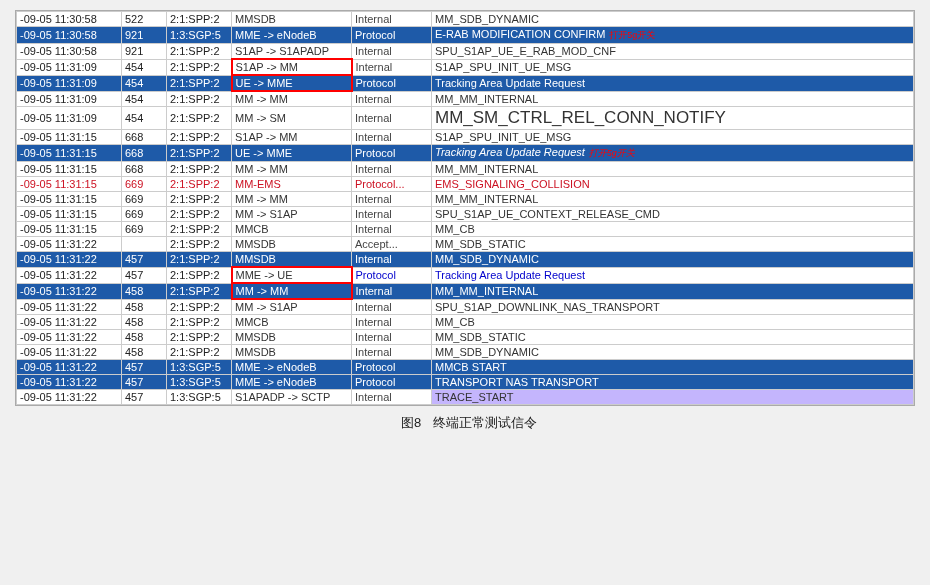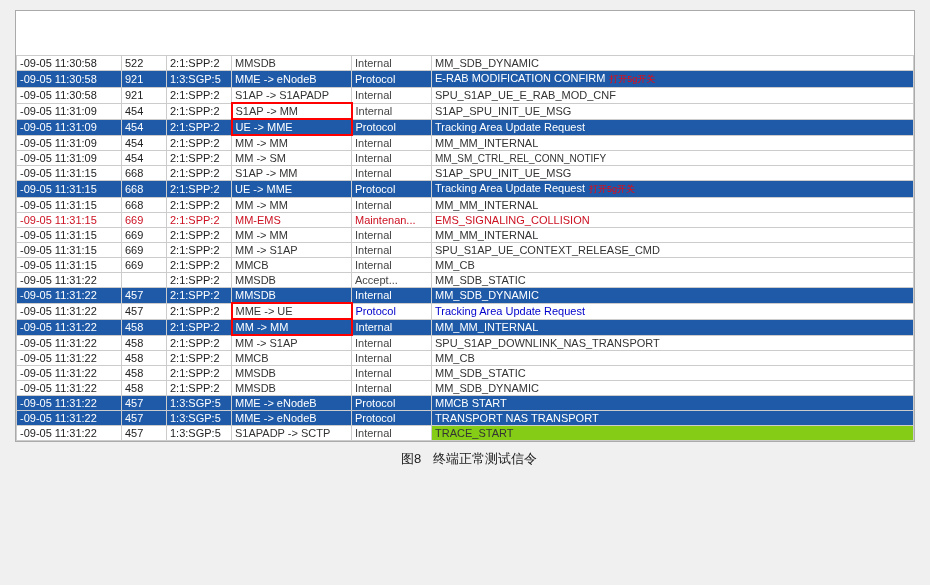--- a/index.html
+++ b/index.html
@@ -16,21 +16,20 @@
     }
     .table-container {
       width: 100%;
       border: 1px solid #aaa;
       background: white;
     }
     table {
       width: 100%;
       border-collapse: collapse;
       table-layout: fixed;
-      margin-top: 44px;
     }
     col.c1 { width: 105px; }
     col.c2 { width: 45px; }
     col.c3 { width: 65px; }
     col.c4 { width: 120px; }
     col.c5 { width: 80px; }
     col.c6 { width: auto; }
     td {
       border: 1px solid #ccc;
       padding: 1px 3px;
@@ -111,52 +110,52 @@
     <td style="background-color:white;color:#333;padding:1px 3px;font-size:11px;">MM -&gt; MM</td>
     <td style="background-color:white;color:#444;padding:1px 3px;font-size:11px;">Internal</td>
     <td style="background-color:white;color:#333;padding:1px 3px;font-size:11px;">MM_MM_INTERNAL</td>
   </tr>
         <tr>
     <td style="background-color:white;padding:1px 3px;font-size:11px;">-09-05 11:31:09</td>
     <td style="background-color:white;padding:1px 3px;font-size:11px;">454</td>
     <td style="background-color:white;padding:1px 3px;font-size:11px;">2:1:SPP:2</td>
     <td style="background-color:white;color:#333;padding:1px 3px;font-size:11px;">MM -&gt; SM</td>
     <td style="background-color:white;color:#444;padding:1px 3px;font-size:11px;">Internal</td>
-    <td style="background-color:white;color:#333;padding:1px 3px;font-size:10px;">MM_SM_CTRL_REL_CONN_NOTIFY</td>
+    <td style="background-color:white;color:#333;padding:1px 3px;font-size:17px;">MM_SM_CTRL_REL_CONN_NOTIFY</td>
   </tr>
         <tr>
     <td style="background-color:white;padding:1px 3px;font-size:11px;">-09-05 11:31:15</td>
     <td style="background-color:white;padding:1px 3px;font-size:11px;">668</td>
     <td style="background-color:white;padding:1px 3px;font-size:11px;">2:1:SPP:2</td>
     <td style="background-color:white;color:#333;padding:1px 3px;font-size:11px;">S1AP -&gt; MM</td>
     <td style="background-color:white;color:#444;padding:1px 3px;font-size:11px;">Internal</td>
     <td style="background-color:white;color:#333;padding:1px 3px;font-size:11px;">S1AP_SPU_INIT_UE_MSG</td>
   </tr>
         <tr>
     <td style="background-color:#1e5aa8;color:white;padding:1px 3px;font-size:11px;">-09-05 11:31:15</td>
     <td style="background-color:#1e5aa8;color:white;padding:1px 3px;font-size:11px;">668</td>
     <td style="background-color:#1e5aa8;color:white;padding:1px 3px;font-size:11px;">2:1:SPP:2</td>
     <td style="background-color:#1e5aa8;color:white;padding:1px 3px;font-size:11px;">UE -&gt; MME</td>
     <td style="background-color:#1e5aa8;color:white;padding:1px 3px;font-size:11px;">Protocol</td>
-    <td style="background-color:#1e5aa8;color:white;padding:1px 3px;font-size:11px;">Tracking Area Update Request<span style="color:red;font-size:9px;margin-left:4px;">打开5g开关</span></td>
+    <td style="background-color:#1e5aa8;color:white;padding:1px 3px;font-size:11px;font-style:italic;">Tracking Area Update Request<span style="color:red;font-size:9px;margin-left:4px;">打开5g开关</span></td>
   </tr>
         <tr>
     <td style="background-color:white;padding:1px 3px;font-size:11px;">-09-05 11:31:15</td>
     <td style="background-color:white;padding:1px 3px;font-size:11px;">668</td>
     <td style="background-color:white;padding:1px 3px;font-size:11px;">2:1:SPP:2</td>
     <td style="background-color:white;color:#333;padding:1px 3px;font-size:11px;">MM -&gt; MM</td>
     <td style="background-color:white;color:#444;padding:1px 3px;font-size:11px;">Internal</td>
     <td style="background-color:white;color:#333;padding:1px 3px;font-size:11px;">MM_MM_INTERNAL</td>
   </tr>
         <tr>
     <td style="background-color:white;color:#cc1122;padding:1px 3px;font-size:11px;">-09-05 11:31:15</td>
     <td style="background-color:white;color:#cc1122;padding:1px 3px;font-size:11px;">669</td>
     <td style="background-color:white;color:#cc1122;padding:1px 3px;font-size:11px;">2:1:SPP:2</td>
     <td style="background-color:white;color:#cc1122;padding:1px 3px;font-size:11px;">MM-EMS</td>
-    <td style="background-color:white;color:#cc1122;padding:1px 3px;font-size:11px;">Maintenan...</td>
+    <td style="background-color:white;color:#cc1122;padding:1px 3px;font-size:11px;">Protocol...</td>
     <td style="background-color:white;color:#cc1122;padding:1px 3px;font-size:11px;">EMS_SIGNALING_COLLISION</td>
   </tr>
         <tr>
     <td style="background-color:white;padding:1px 3px;font-size:11px;">-09-05 11:31:15</td>
     <td style="background-color:white;padding:1px 3px;font-size:11px;">669</td>
     <td style="background-color:white;padding:1px 3px;font-size:11px;">2:1:SPP:2</td>
     <td style="background-color:white;color:#333;padding:1px 3px;font-size:11px;">MM -&gt; MM</td>
     <td style="background-color:white;color:#444;padding:1px 3px;font-size:11px;">Internal</td>
     <td style="background-color:white;color:#333;padding:1px 3px;font-size:11px;">MM_MM_INTERNAL</td>
   </tr>
@@ -255,21 +254,21 @@
     <td style="background-color:#1e5aa8;color:white;padding:1px 3px;font-size:11px;">MME -&gt; eNodeB</td>
     <td style="background-color:#1e5aa8;color:white;padding:1px 3px;font-size:11px;">Protocol</td>
     <td style="background-color:#1e5aa8;color:white;padding:1px 3px;font-size:11px;">TRANSPORT NAS TRANSPORT</td>
   </tr>
         <tr>
     <td style="background-color:white;padding:1px 3px;font-size:11px;">-09-05 11:31:22</td>
     <td style="background-color:white;padding:1px 3px;font-size:11px;">457</td>
     <td style="background-color:white;padding:1px 3px;font-size:11px;">1:3:SGP:5</td>
     <td style="background-color:white;color:#333;padding:1px 3px;font-size:11px;">S1APADP -&gt; SCTP</td>
     <td style="background-color:white;color:#444;padding:1px 3px;font-size:11px;">Internal</td>
-    <td style="background-color:#84cc16;color:#333;padding:1px 3px;font-size:11px;">TRACE_START</td>
+    <td style="background-color:#c4b5fd;color:#333;padding:1px 3px;font-size:11px;">TRACE_START</td>
   </tr>
       </tbody>
   </table>
 </div>
 
 <div class="caption">
   <span>图8</span>
   <span>终端正常测试信令</span>
 </div>
 

